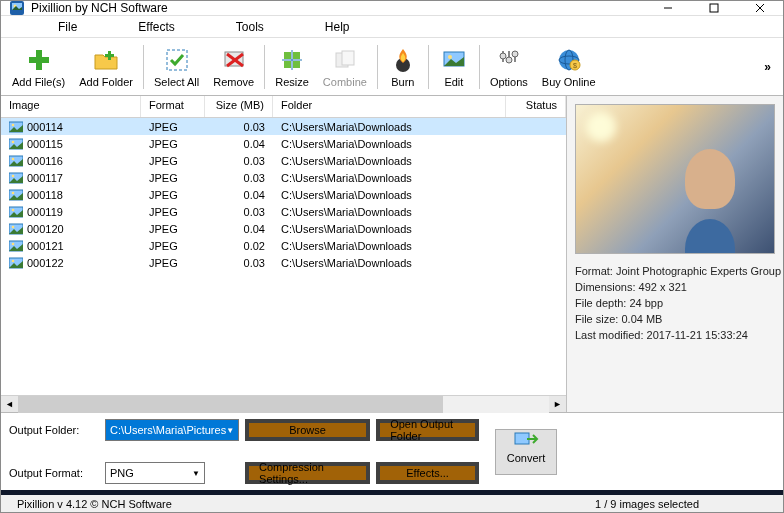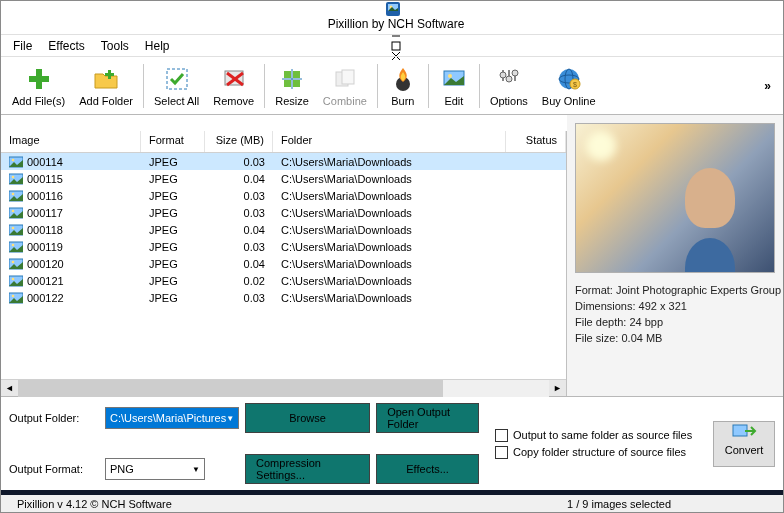--- a/index.html
+++ b/index.html
@@ -1,31 +1,31 @@
 <!DOCTYPE html>
 <html><head>
 <meta charset="utf-8">
 <style>
 * { box-sizing: border-box; margin: 0; padding: 0; }
 body { font-family: "Segoe UI", Tahoma, sans-serif; font-size: 12px; background: #fff; width: 784px; height: 513px; overflow: hidden; border: 1px solid #8a8a8a; display: flex; flex-direction: column; }
-.titlebar { height: 34px; background: #fff; display: flex; align-items: center; padding: 0 0 0 8px; border-bottom: 1px solid #e0e0e0; flex-direction: column; }
+.titlebar { height: 15px; background: #fff; display: flex; align-items: center; padding: 0 0 0 8px; border-bottom: 1px solid #e0e0e0; }
 .titlebar .app-icon { width: 16px; height: 16px; margin-right: 6px; }
 .titlebar .title { flex: 1; font-size: 12px; }
 .titlebar .winbtn { width: 46px; height: 30px; display: flex; align-items: center; justify-content: center; font-family: "Segoe UI Symbol"; font-size: 10px; }
 .menubar { height: 22px; display: flex; align-items: center; padding: 0 4px; border-bottom: 1px solid #e0e0e0; }
-.menubar .menu-item { padding: 2px 8px; cursor: default; }
+.menubar .menu-item { padding: 2px 8px; cursor: default; margin-left: 45px; }
 .toolbar { height: 58px; display: flex; align-items: center; padding: 2px 4px; border-bottom: 1px solid #b8b8b8; gap: 0; }
 .toolbtn { display: flex; flex-direction: column; align-items: center; justify-content: center; padding: 2px 6px; height: 54px; cursor: default; border: 1px solid transparent; min-width: 44px; }
 .toolbtn .ticon { width: 28px; height: 28px; display: flex; align-items: center; justify-content: center; }
 .toolbtn .tlabel { font-size: 11px; margin-top: 2px; white-space: nowrap; }
 .toolbtn.disabled { opacity: 0.45; }
 .tool-sep { width: 1px; height: 44px; background: #c8c8c8; margin: 0 3px; }
 .tool-overflow { margin-left: auto; padding: 0 8px; font-weight: bold; cursor: default; }
 .main { flex: 1; display: flex; min-height: 0; }
-.left-pane { flex: 1; display: flex; flex-direction: column; min-width: 0; border-right: 1px solid #c0c0c0; margin-top: 16px; }
+.left-pane { flex: 1; display: flex; flex-direction: column; min-width: 0; border-right: 1px solid #c0c0c0; }
 .right-pane { width: 216px; display: flex; flex-direction: column; padding: 8px; background: #f4f4f4; }
 .list-header { display: flex; background: #fff; border-bottom: 1px solid #d0d0d0; height: 22px; }
 .col { padding: 3px 8px; border-right: 1px solid #e4e4e4; font-size: 11px; overflow: hidden; }
 .col.image { width: 140px; }
 .col.format { width: 64px; }
 .col.size { width: 68px; text-align: right; }
 .col.folder { flex: 1; }
 .col.status { width: 60px; text-align: right; padding-right: 8px; }
 .list-body { flex: 1; overflow-y: auto; background: #fff; }
 .row { display: flex; height: 17px; align-items: center; cursor: default; }
@@ -46,28 +46,28 @@
 .preview-img::after { content:""; position:absolute; left:55%; top:30%; width:50px; height:60px; background:#d8b08c; border-radius:50% 50% 40% 40%; box-shadow: 0 70px 0 0 #3d6aa0; }
 .preview-img::before { content:""; position:absolute; left:5%; top:5%; width:30px; height:30px; background:rgba(255,255,220,0.9); border-radius:50%; filter:blur(4px); }
 .meta { font-size: 11px; line-height: 1.45; color: #222; }
 .meta .mrow { white-space: nowrap; }
 .bottom { border-top: 1px solid #b8b8b8; display: flex; }
 .bottom-left { flex: 1; padding: 6px 8px; display: grid; grid-template-columns: 90px 1fr auto auto; gap: 21px 6px; align-items: center; }
 .bottom-left .lab { font-size: 11px; }
 .combo { height: 22px; border: 1px solid #767676; background: #fff; display: flex; align-items: center; padding: 0 4px; font-size: 11px; }
 .combo.sel { background: #0078d7; color: #fff; }
 .combo .arrow { margin-left: auto; font-size: 8px; color: #000; }
-.btn { height: 30px; border: 1px solid #404040; background: #0f766e; padding: 0 10px; font-size: 11px; display: flex; align-items: center; justify-content: center; cursor: default; }
+.btn { height: 22px; border: 4px solid #404040; background: #a16207; padding: 0 10px; font-size: 11px; display: flex; align-items: center; justify-content: center; cursor: default; }
 .bottom-right { width: 296px; display: flex; align-items: center; padding: 6px 8px; gap: 4px; }
 .checks { flex:1; display:flex; flex-direction:column; gap:4px; }
 .chk { display: flex; align-items: center; gap: 5px; font-size: 11px; }
 .chk .box { width: 13px; height: 13px; border: 1px solid #333; background: #fff; }
 .convert-btn { width: 62px; height: 46px; border: 1px solid #adadad; background: #e1e1e1; display: flex; flex-direction: column; align-items: center; gap: 2px; font-size: 11px; }
 .statusbar { height: 22px; border-top: 5px solid #0f172a; display: flex; align-items: center; padding: 0 16px; font-size: 11px; background: #f0f0f0; }
-.statusbar .sright { margin-left: auto; margin-right: 96px; }
+.statusbar .sright { margin-left: auto; margin-right: 68px; }
 svg { display: block; }
 </style>
 </head>
 <body>
 
 <div class="titlebar">
   <span class="app-icon">
     <svg viewBox="0 0 16 16">
         <rect x="1" y="1" width="14" height="14" fill="#1e5fa8" rx="2"></rect>
         <rect x="3" y="3" width="10" height="7" fill="#8fc9ff"></rect>
@@ -359,20 +359,21 @@
   </div>
   <div class="right-pane">
     <div class="preview-box">
       <div class="preview-img"></div>
     </div>
     <div class="meta">
       <div class="mrow"><span>Format:</span> <span>Joint Photographic Experts Group</span></div>
       <div class="mrow"><span>Dimensions:</span> <span>492 x 321</span></div>
       <div class="mrow"><span>File depth:</span> <span>24 bpp</span></div>
       <div class="mrow"><span>File size:</span> <span>0.04 MB</span></div>
+      <div class="mrow"><span>Last modified:</span> <span>2017-11-21 15:33:24</span></div>
     </div>
   </div>
 </div>
 
 <div class="bottom">
   <div class="bottom-left">
     <span class="lab">Output Folder:</span>
     <div class="combo sel">
         <span>C:\Users\Maria\Pictures</span>
         <span class="arrow" style="color:#fff">▼</span>
@@ -382,30 +383,20 @@
 
     <span class="lab">Output Format:</span>
     <div class="combo" style="width:100px; grid-column:2/3;">
         <span>PNG</span>
         <span class="arrow">▼</span>
       </div>
     <div class="btn">Compression Settings...</div>
     <div class="btn">Effects...</div>
   </div>
   <div class="bottom-right">
-    <div class="checks">
-      <label class="chk">
-          <span class="box"></span>
-          <span>Output to same folder as source files</span>
-        </label>
-      <label class="chk">
-          <span class="box"></span>
-          <span>Copy folder structure of source files</span>
-        </label>
-    </div>
     <div class="convert-btn">
       <span>
           <svg width="26" height="20">
             <rect x="2" y="3" width="14" height="11" fill="#8fc9ff" stroke="#2a7ab8"></rect>
             <path d="M14 9 L24 9 M20 5 L24 9 L20 13" fill="none" stroke="#3eaa2e" stroke-width="2"></path>
           </svg>
         </span>
       <span>Convert</span>
     </div>
   </div>

